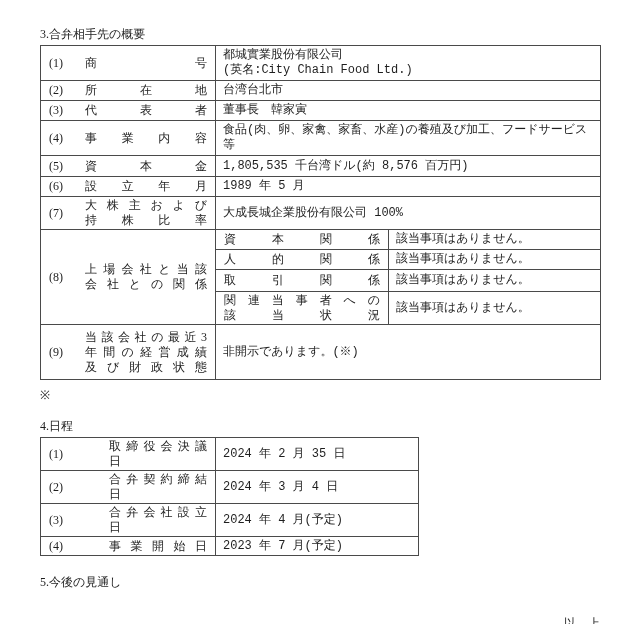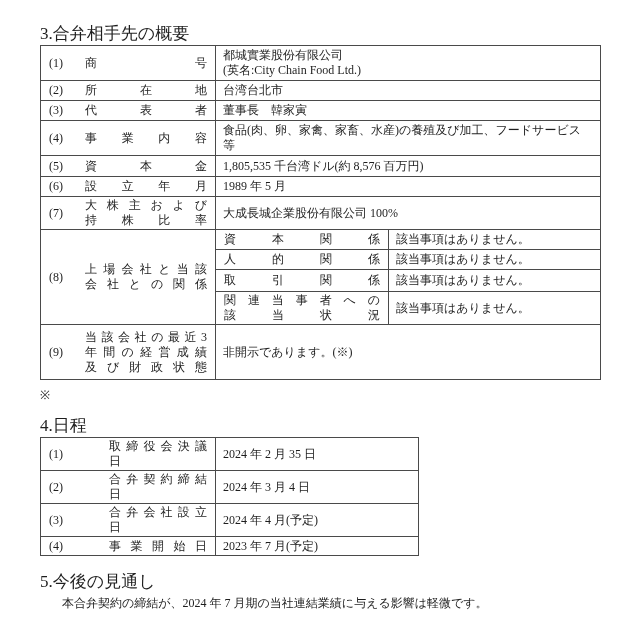--- a/index.html
+++ b/index.html
@@ -4,21 +4,21 @@
 <style>
   html,body { margin:0; padding:0; }
   body {
     width:640px; height:624px; background:#ffffff; color:#1e1e1e;
     font-family:"Liberation Serif","DejaVu Serif",serif;
     font-size:12px; line-height:15px;
     -webkit-font-smoothing:antialiased;
   }
   .page { padding:26px 40px 0 40px; box-sizing:border-box; }
 
-  .heading { font-size:17px; font-weight:normal; margin:0; line-height:16px; }
+  .heading { font-size:12px; font-weight:normal; margin:0; line-height:16px; }
   .h4 { margin-top:14px; }
   .h5 { margin-top:18px; }
 
   table { border-collapse:collapse; table-layout:fixed; margin-top:3px; }
   .t1 { width:560px; }
   .t2 { width:378px; }
   td {
     border:1px solid #4a4a4a; padding:1px 7px;
     vertical-align:middle; line-height:15px;
     overflow:hidden;
@@ -34,21 +34,21 @@
   .rh28 td, td.rh28 { height:28px; }
   .rh52 td, td.rh52 { height:52px; }
   .rh16 td, td.rh16 { height:16px; }
 
   .lcell { display:flex; align-items:center; }
   .no { flex:none; width:36px; }
   .lbody { flex:1 1 auto; min-width:0; }
   .t2 .lbody { margin-left:24px; }
   .jl { display:block; text-align:justify; text-align-last:justify;font-family:Liberation Serif, serif; }
 
-  .vline { display:block; }
+  .vline { display:block;font-family:Liberation Mono, monospace; }
 
   .note { display:flex; margin-top:7px; line-height:17px; }
   .note-marker { flex:none; width:21px; }
   .note-body { flex:1 1 auto; }
 
   .outlook { margin:5px 0 0 22px; line-height:16px; }
 
   .closing { text-align:right; margin-top:26px; }
 </style>
 </head>
@@ -282,17 +282,16 @@
           </div>
         </td>
         <td>
           <span class="vline">2023 年 7 月(予定)</span>
         </td>
       </tr>
     </tbody>
   </table>
 
   <div class="heading h5">5.今後の見通し</div>
-  <div class="outlook">本合弁契約の締結が、2024 年 7 月期の当社連結業績に与える影響は軽微です。</div>
 
   <div class="closing">以　上</div>
 
 </div>
 
 </body></html>

